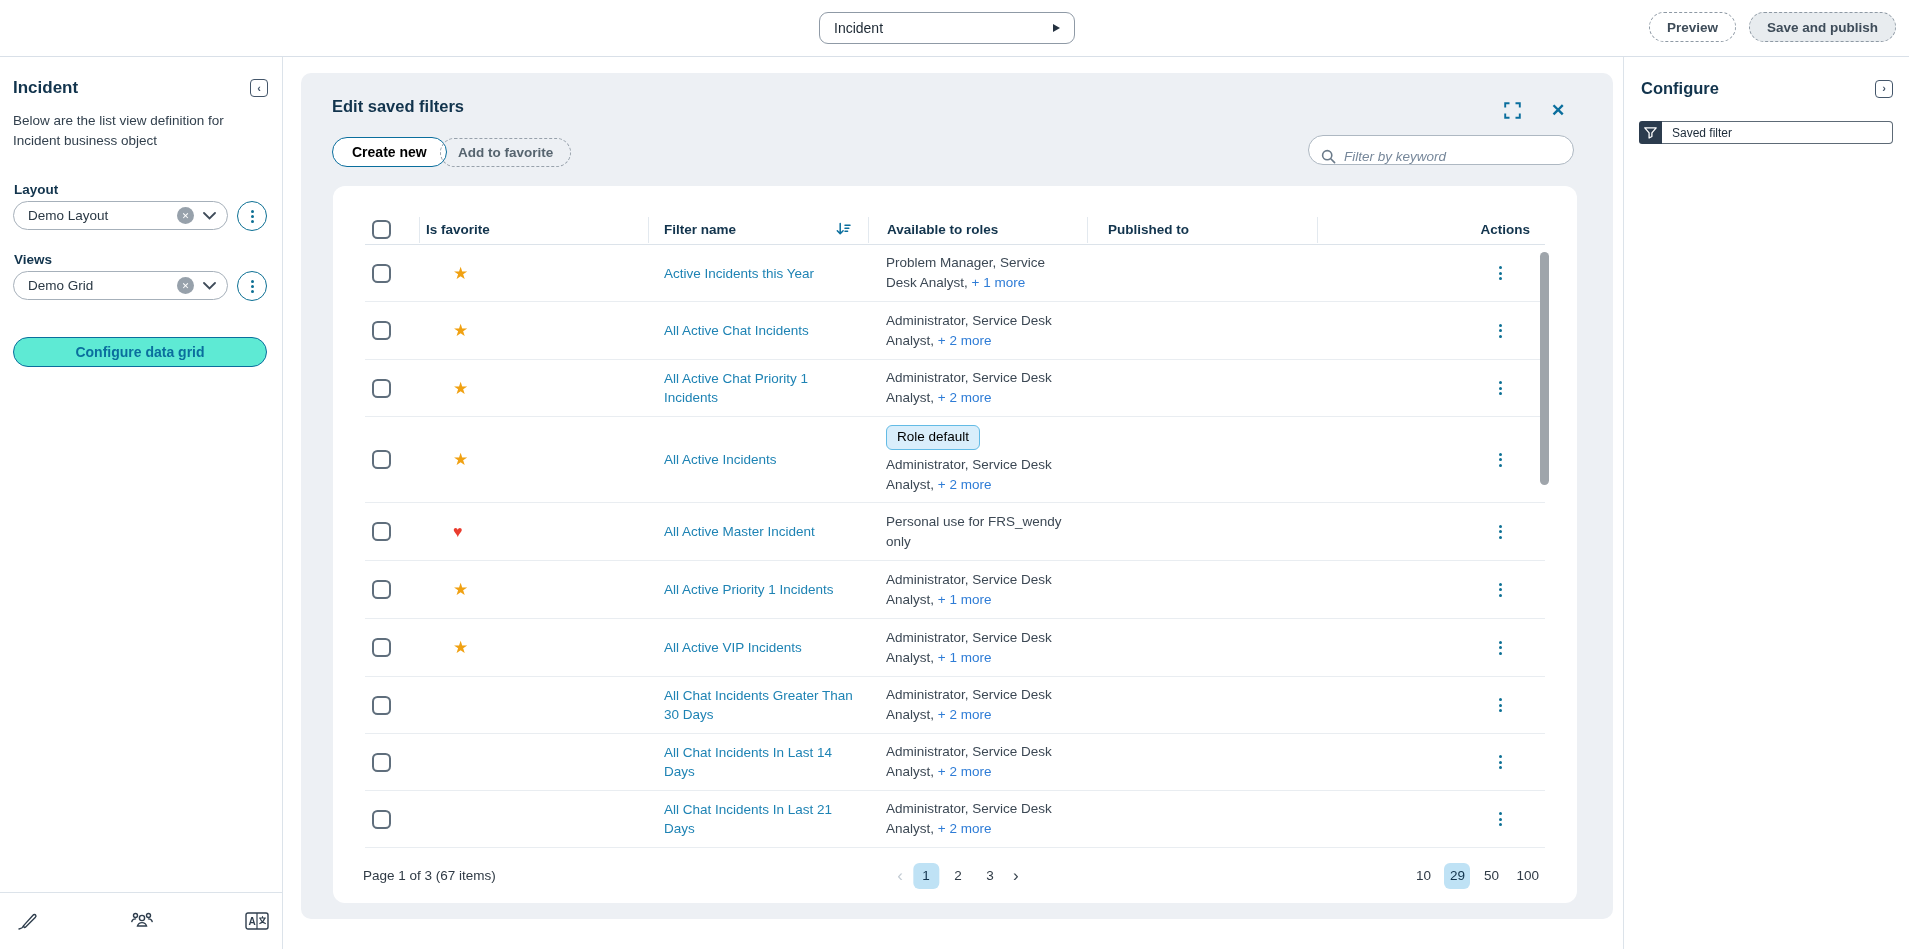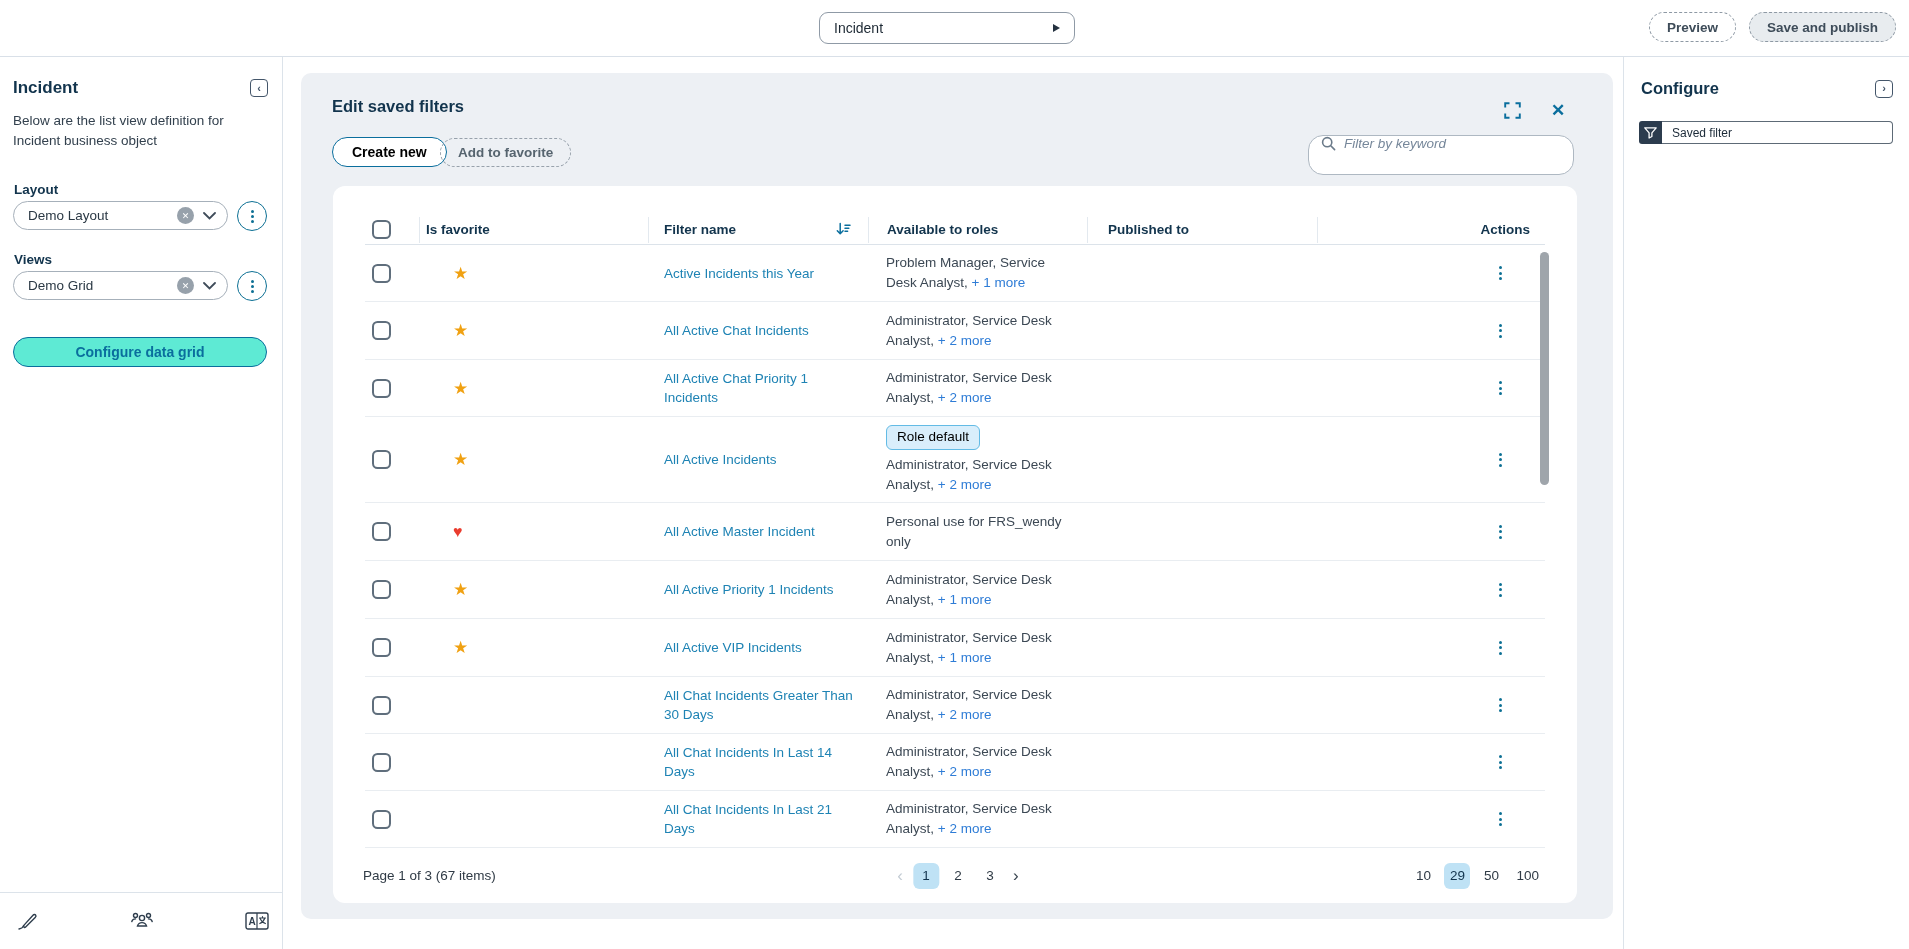--- a/index.html
+++ b/index.html
@@ -52,22 +52,22 @@
   .panel-title { position:absolute; left:31px; top:24px; font-size:16.5px; font-weight:bold; color:#12344d; }
   .ic-expand { position:absolute; left:1203px; top:29px; cursor:pointer; }
   .ic-close { position:absolute; left:1250px; top:27px; cursor:pointer; font-size:17px; color:#0a6e9d;
     font-weight:bold; }
   .btn-create { position:absolute; left:31px; top:64px; height:30px; padding:0 19px; border-radius:15px;
     border:1px solid #0a6e9d; background:#fff; color:#000000; font-size:14px; font-weight:bold;
     display:flex; align-items:center; cursor:pointer; }
   .btn-addfav { position:absolute; left:139px; top:65px; height:29px; padding:0 17px; border-radius:15px;
     border:1px dashed #97a1ab; background:transparent; color:#56646f; font-size:13.5px; font-weight:bold;
     display:flex; align-items:center; cursor:pointer; }
-  .search { position:absolute; left:1007px; top:62px; width:266px; height:40px; background:#fff;
-    border:1px solid #aeb8c2; border-radius:15px; display:flex; align-items:flex-start; padding:0 12px; gap:8px; }
+  .search { position:absolute; left:1007px; top:62px; width:266px; height:30px; background:#fff;
+    border:1px solid #aeb8c2; border-radius:15px; display:flex; align-items:flex-end; padding:0 12px; gap:8px; }
   .search input { border:none; outline:none; flex:1; font-size:13.5px; font-style:italic; color:#3b4a59;
     font-family:"Liberation Sans", sans-serif; background:transparent; }
   .search input::placeholder { color:#76879a; font-style:italic; }
 
   
   .card { position:absolute; left:32px; top:113px; width:1244px; height:717px; background:#fff;
     border-radius:12px; padding:29px 32px 0 32px; }
   .thead, .trow { display:grid; grid-template-columns:54px 229px 220px 219px 230px 228px; }
   .thead { height:30px; border-bottom:1px solid #dce3ea; align-items:center; }
   .th { font-size:13.5px; font-weight:bold; color:#12344d; height:26px; display:flex; align-items:center; }

